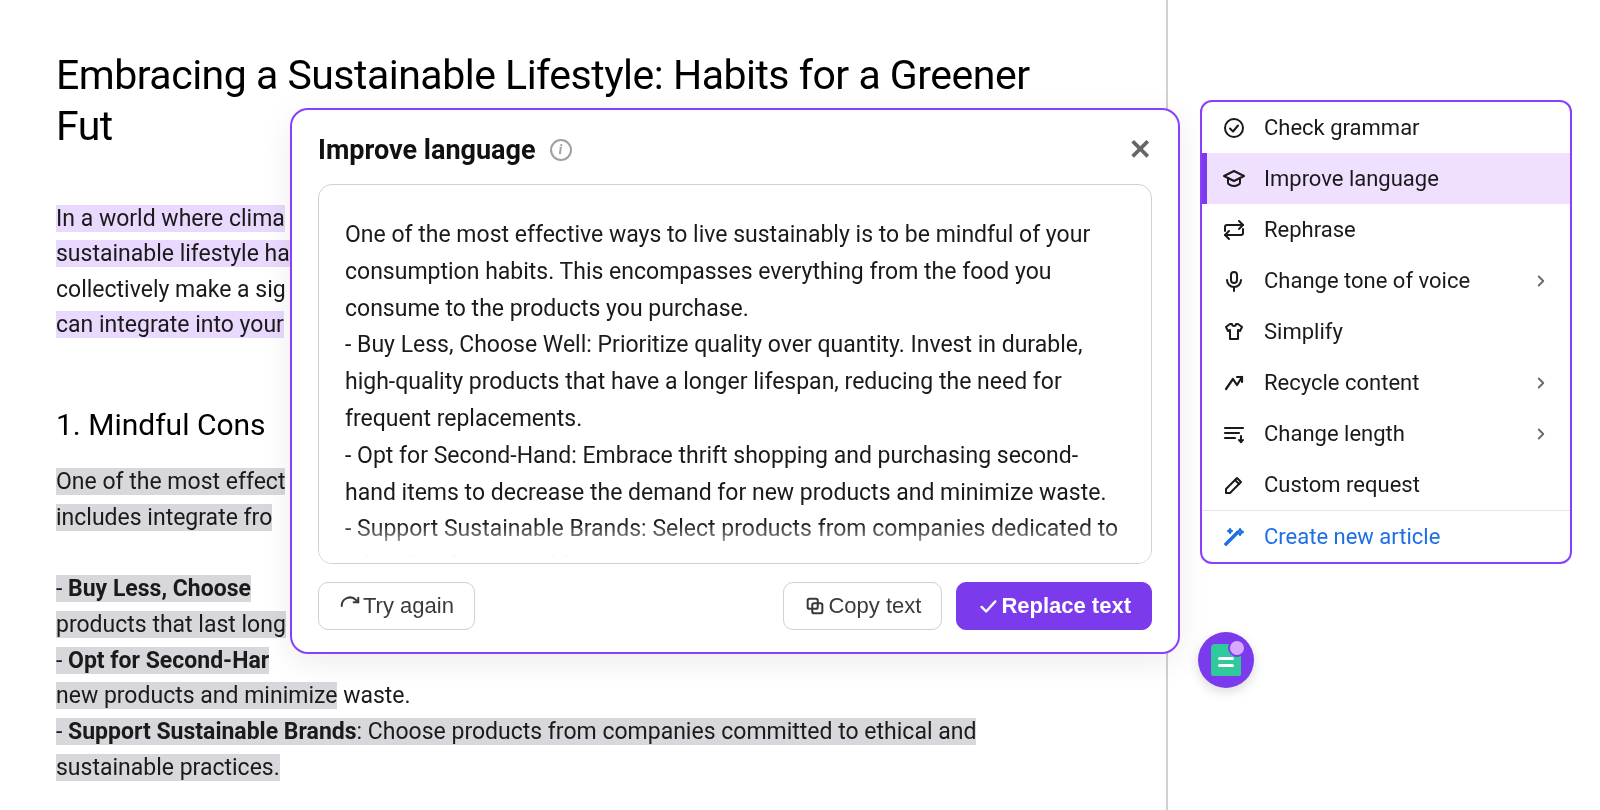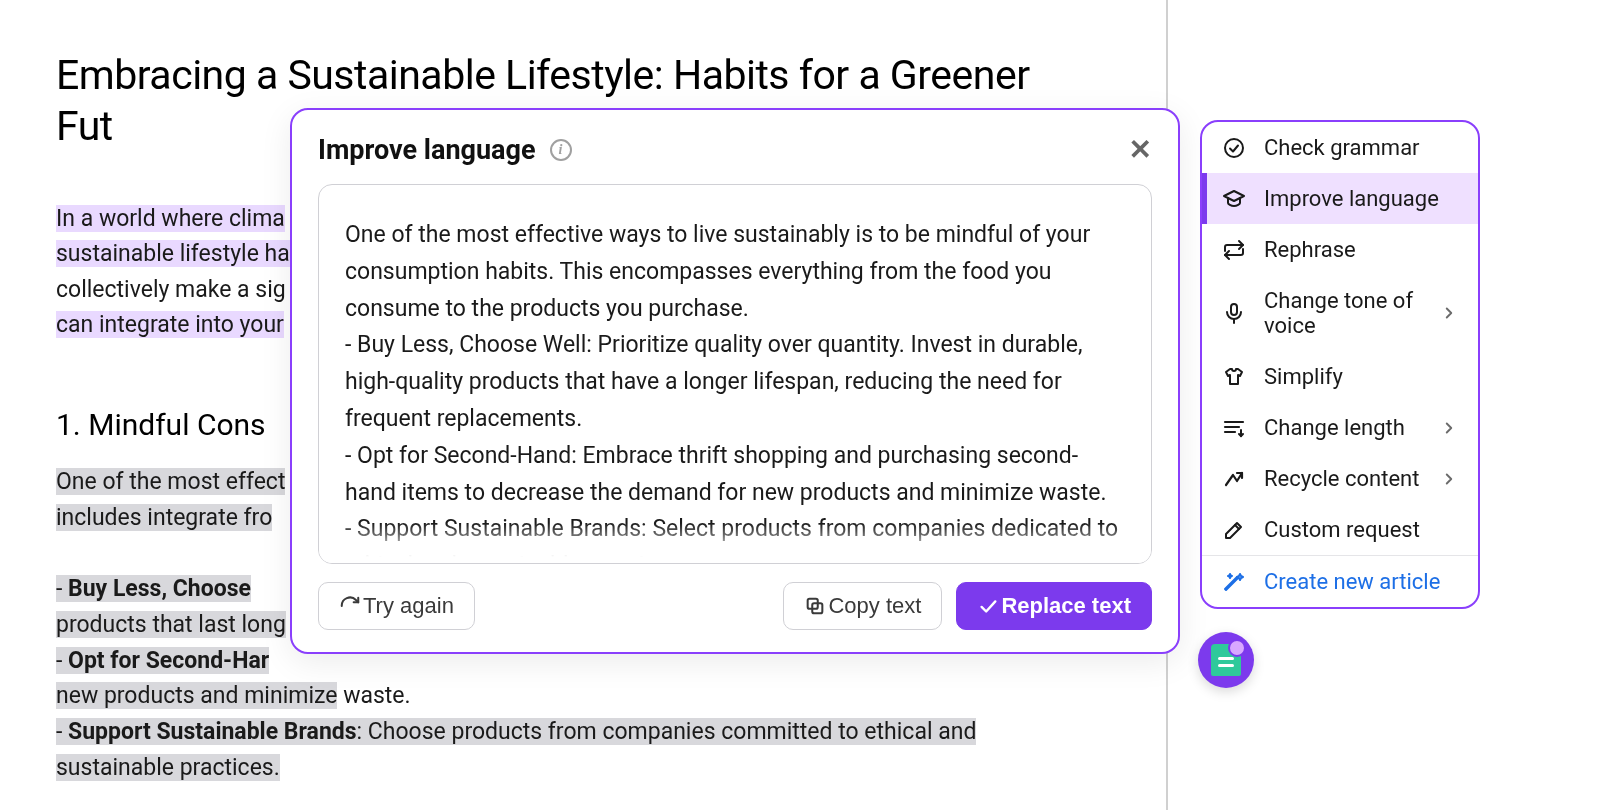--- a/index.html
+++ b/index.html
@@ -149,26 +149,26 @@
     background: #7c3aed;
     border-color: #7c3aed;
     color: #fff;
     font-weight: 600;
   }
   .btn .ico { display: inline-flex; }
 
   
   .side-menu {
     position: absolute;
-    top: 120px;
+    top: 100px;
     left: 1200px;
-    width: 280px;
+    width: 372px;
     background: #fff;
     border: 2px solid #8a3ffc;
-    border-radius: 18px;
+    border-radius: 12px;
     overflow: hidden;
   }
   .menu-item {
     display: flex;
     align-items: center;
     gap: 18px;
     padding: 13px 20px;
     font-size: 22px;
     color: #1a1a1a;
     cursor: pointer;
@@ -382,53 +382,53 @@
     <span class="mi-icon">
       <svg width="24" height="24" viewBox="0 0 24 24" fill="none" stroke="currentColor" stroke-width="2" stroke-linecap="round" stroke-linejoin="round">
           <path d="M4 7l4-3h2a2 2 0 0 0 4 0h2l4 3-2 4-2-1v9H8v-9l-2 1-2-4z"></path>
         </svg>
     </span>
     <span class="mi-label">Simplify</span>
   </div>
 
   <div class="menu-item">
     <span class="mi-icon">
+      <svg width="24" height="24" viewBox="0 0 24 24" fill="none" stroke="currentColor" stroke-width="2.2" stroke-linecap="round" stroke-linejoin="round">
+          <path d="M4 18l7-10 4 6 5-8"></path>
+          <polyline points="15 6 20 6 20 11"></polyline>
+        </svg>
+    </span>
+    <span class="mi-label">Recycle content</span>
+    <span class="chev">
+      <svg width="18" height="18" viewBox="0 0 24 24" fill="none" stroke="currentColor" stroke-width="2.5" stroke-linecap="round" stroke-linejoin="round">
+          <polyline points="9 6 15 12 9 18"></polyline>
+        </svg>
+    </span>
+  </div>
+
+  <div class="menu-item">
+    <span class="mi-icon">
       <svg width="24" height="24" viewBox="0 0 24 24" fill="none" stroke="currentColor" stroke-width="2.2" stroke-linecap="round">
           <line x1="3" y1="6" x2="21" y2="6"></line>
           <line x1="3" y1="11" x2="17" y2="11"></line>
           <line x1="3" y1="16" x2="13" y2="16"></line>
           <path d="M17 18l2 2 2-2" stroke-width="2"></path>
           <path d="M19 20v-6" stroke-width="2"></path>
         </svg>
     </span>
     <span class="mi-label">Change length</span>
     <span class="chev">
       <svg width="18" height="18" viewBox="0 0 24 24" fill="none" stroke="currentColor" stroke-width="2.5" stroke-linecap="round" stroke-linejoin="round">
           <polyline points="9 6 15 12 9 18"></polyline>
         </svg>
     </span>
   </div>
 
   <div class="menu-item">
     <span class="mi-icon">
-      <svg width="24" height="24" viewBox="0 0 24 24" fill="none" stroke="currentColor" stroke-width="2.2" stroke-linecap="round" stroke-linejoin="round">
-          <path d="M4 18l7-10 4 6 5-8"></path>
-          <polyline points="15 6 20 6 20 11"></polyline>
-        </svg>
-    </span>
-    <span class="mi-label">Recycle content</span>
-    <span class="chev">
-      <svg width="18" height="18" viewBox="0 0 24 24" fill="none" stroke="currentColor" stroke-width="2.5" stroke-linecap="round" stroke-linejoin="round">
-          <polyline points="9 6 15 12 9 18"></polyline>
-        </svg>
-    </span>
-  </div>
-
-  <div class="menu-item">
-    <span class="mi-icon">
       <svg width="24" height="24" viewBox="0 0 24 24" fill="none" stroke="currentColor" stroke-width="2" stroke-linecap="round" stroke-linejoin="round">
           <path d="M4 20h4L19 9l-4-4L4 16v4z"></path>
           <path d="M13 7l4 4"></path>
         </svg>
     </span>
     <span class="mi-label">Custom request</span>
   </div>
 
   <div class="menu-divider"></div>
 

